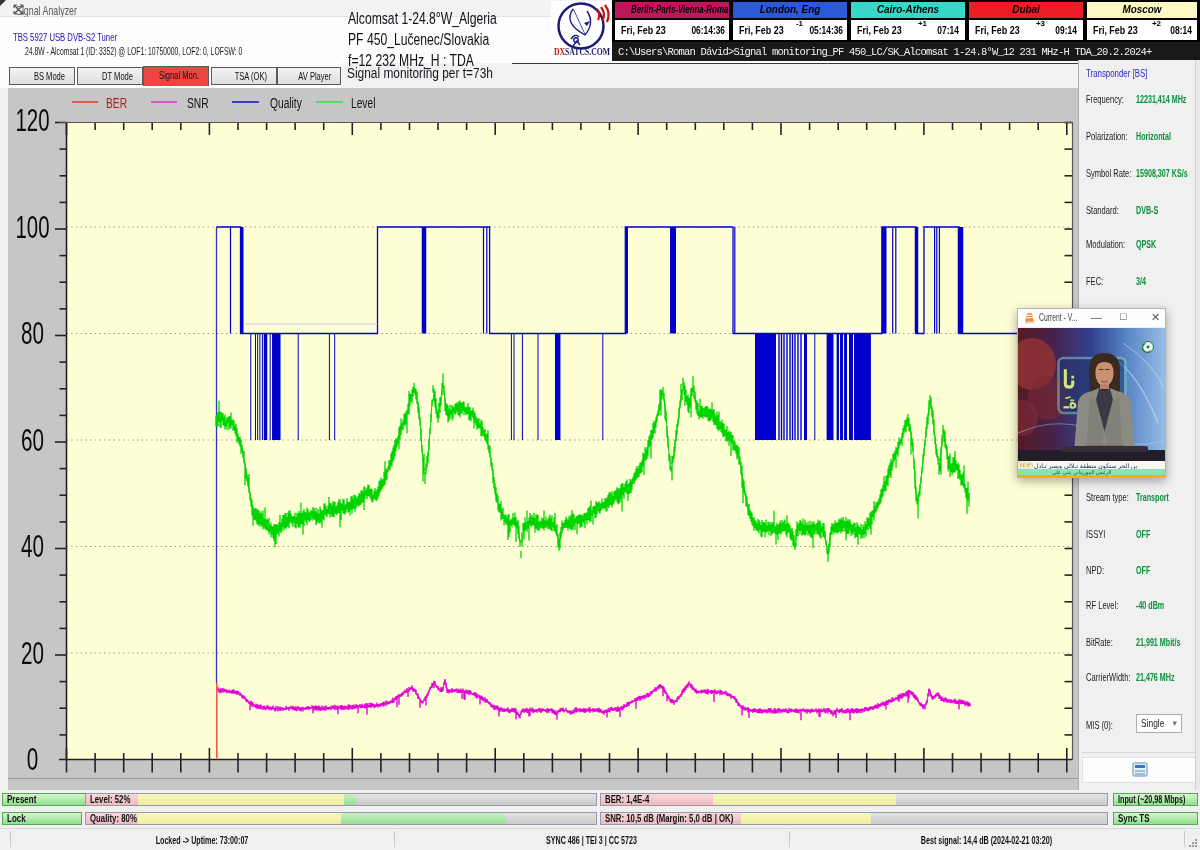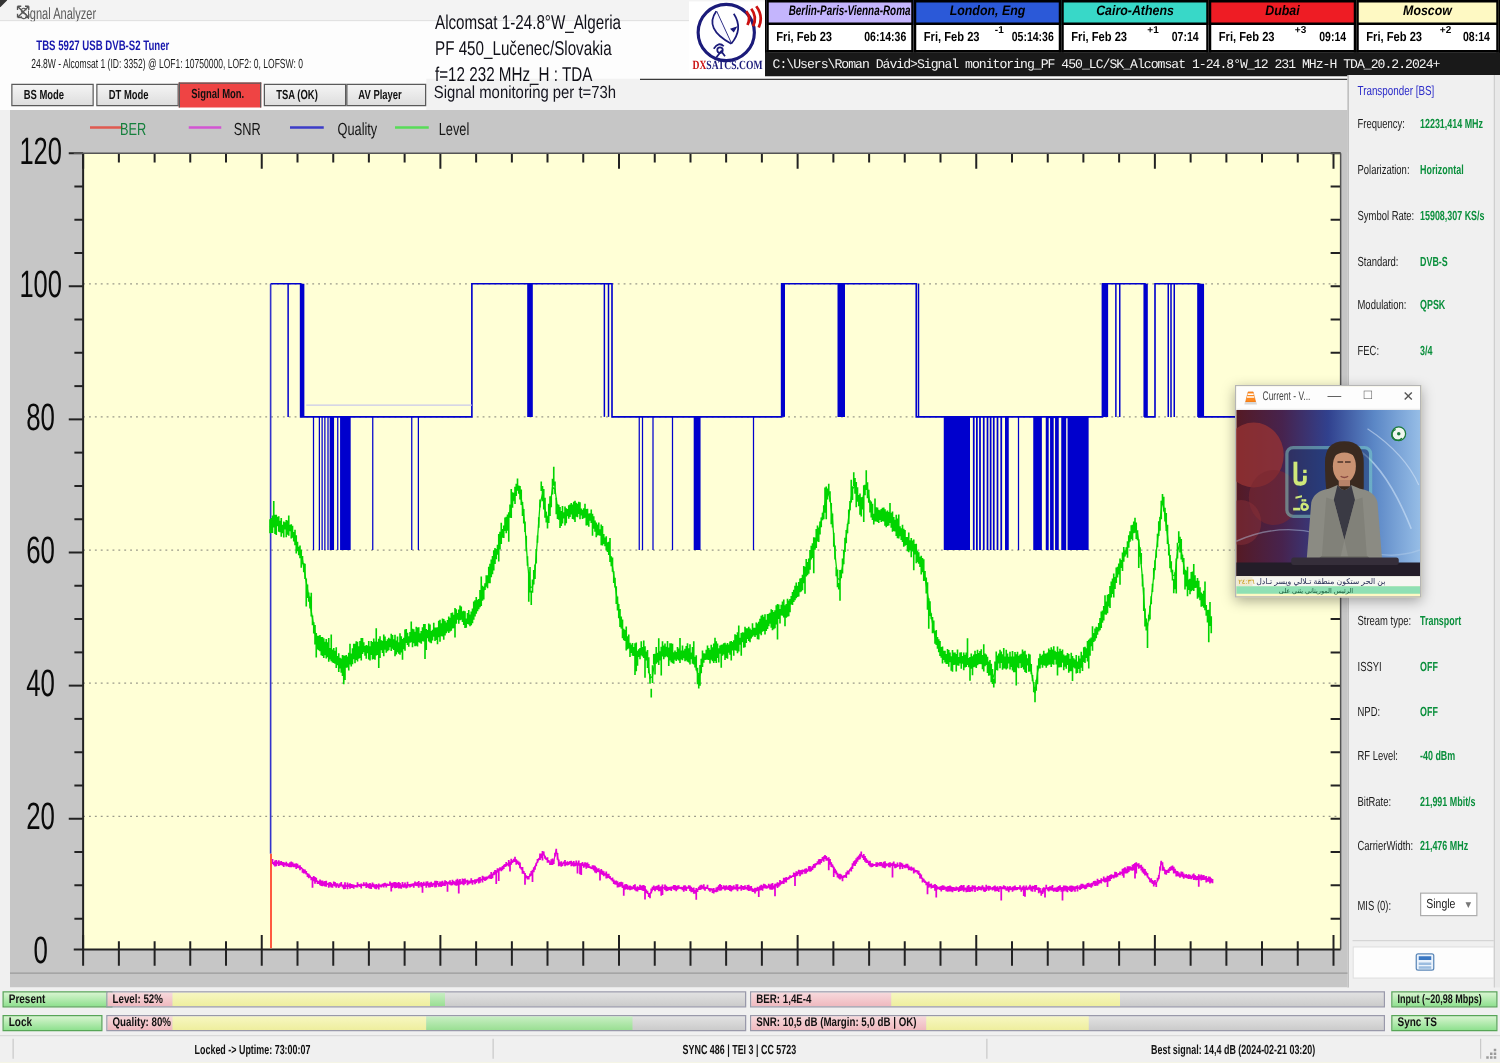--- a/index.html
+++ b/index.html
@@ -7,35 +7,35 @@
 .abs{position:absolute}
 .b{font-weight:bold}
 .cx{display:inline-block;transform-origin:0 50%;white-space:nowrap}
 .cc{display:block;transform-origin:50% 50%;white-space:nowrap}
 .gbox{position:absolute;height:13px;border:1px solid #57a557;background:linear-gradient(#d8f5d0,#8fe08f);font-size:10px;font-weight:bold;color:#111;line-height:11px;padding-left:4px}
 .bar{position:absolute;height:13px;border:1px solid #99a;background:linear-gradient(#e2e2e2,#cbcbcb);overflow:hidden}
 .seg{position:absolute;top:0;height:100%}
 .bartxt{position:absolute;left:4px;top:0;font-size:10px;font-weight:bold;color:#111;line-height:12px;white-space:nowrap;transform-origin:0 50%;transform:scaleX(.78)}
 .rlbl{position:absolute;left:1086px;font-size:10.5px;color:#1a1a1a;transform-origin:0 50%;transform:scaleX(.72);white-space:nowrap}
 .rval{position:absolute;left:1136px;font-size:10.5px;font-weight:bold;color:#0a8f3c;transform-origin:0 50%;transform:scaleX(.68);white-space:nowrap}
-.tab{position:absolute;top:67px;height:18px;border:1px solid #5a5a5a;background:linear-gradient(#f4f4f4,#dedede);font-size:10.5px;font-weight:bold;text-align:left;line-height:16px;color:#111}
+.tab{position:absolute;top:67px;height:18px;border:1px solid #5a5a5a;background:linear-gradient(#f4f4f4,#dedede);font-size:10.5px;font-weight:normal;text-align:right;line-height:16px;color:#111}
 .clkh{position:absolute;top:0;height:20px;border:2px solid #000;font-size:11px;font-weight:bold;font-style:italic;text-align:center;line-height:15px;color:#000}
 .clkr{position:absolute;top:20px;height:22px;background:#fff;border:2px solid #000;border-top:none;font-size:10.5px;font-weight:bold;color:#000}
 </style></head>
 <body>
 
 <div class="abs" style="left:0;top:0;width:1200px;height:17px;background:#f3f3f3;border-bottom:1px solid #e2e2e2"></div>
 <div class="abs" style="left:0;top:0;width:6px;height:6px;background:#333;clip-path:polygon(0 0,100% 0,0 100%)"></div>
 <svg class="abs" style="left:13px;top:4px" width="12" height="11" viewBox="0 0 12 11">
     <path d="M1 1 L10 10 M1 10 L10 1 M1 1 L1 4 M1 1 L4 1 M10 10 L7 10 M10 10 L10 7 M1 10 L1 7 M1 10 L4 10 M10 1 L7 1 M10 1 L10 4" stroke="#555" stroke-width="1.1" fill="none"></path>
   </svg>
 <div class="abs" style="left:16px;top:3px;font-size:13px;color:#5a5a5a"><span class="cx" style="transform:scaleX(.68)">Signal Analyzer</span></div>
 
 <div class="abs" style="left:0;top:17px;width:1080px;height:71px;background:#fdfdfd"></div>
-<div class="abs" style="left:29px;top:31px;font-size:11px;font-weight:bold;color:#1717ae"><span class="cx" style="transform:scaleX(.70)">TBS 5927 USB DVB-S2 Tuner</span></div>
+<div class="abs" style="left:13px;top:31px;font-size:11px;font-weight:normal;color:#1717ae"><span class="cx" style="transform:scaleX(.70)">TBS 5927 USB DVB-S2 Tuner</span></div>
 <div class="abs" style="left:25px;top:45px;font-size:10.5px;color:#1a1a1a"><span class="cx" style="transform:scaleX(.65)">24.8W - Alcomsat 1 (ID: 3352) @ LOF1: 10750000, LOF2: 0, LOFSW: 0</span></div>
 
 <div class="abs" style="left:341px;top:63px;width:737px;height:25px;background:#f2f2f2"></div>
 <div class="abs" style="left:512px;top:63px;width:566px;height:1px;background:#3a3a3a"></div>
 <div class="abs" style="left:347px;top:65px;font-size:14px;color:#14141e"><span class="cx" style="transform:scaleX(.85)">Signal monitoring per t=73h</span></div>
 
 <div class="abs" style="left:348px;top:10px;font-size:16px;color:#101018"><span class="cx" style="transform:scaleX(.76)">Alcomsat 1-24.8°W_Algeria</span></div>
 <div class="abs" style="left:348px;top:31px;font-size:16px;color:#101018"><span class="cx" style="transform:scaleX(.76)">PF 450_Lučenec/Slovakia</span></div>
 <div class="abs" style="left:348px;top:52px;font-size:16px;color:#101018"><span class="cx" style="transform:scaleX(.76)">f=12 232 MHz_H : TDA</span></div>
 
@@ -53,21 +53,21 @@
 <path d="M33 22 l6 -2 l-3 5 z" fill="#1b1b7a"></path>
 <g stroke="#cc1111" fill="none" stroke-width="2.2">
       <path d="M46 8 q4 5 1 11"></path>
       <path d="M50 6 q5 6.5 1.5 14"></path>
       <path d="M54 4 q6 8 2 17"></path>
     </g>
 <text x="31" y="54" font-size="10" font-weight="bold" fill="#cc1111" font-family="'Liberation Serif',serif" text-anchor="middle" textLength="56" lengthAdjust="spacingAndGlyphs">DX<tspan fill="#1b1b7a">SATCS.COM</tspan></text>
 </svg>
 
 <div class="abs" style="left:612px;top:0;width:588px;height:44px;background:#000"></div>
-<div class="clkh" style="left:613px;width:118px;background:#c4b5fd">
+<div class="clkh" style="left:613px;width:118px;background:#be185d">
     <span class="cc" style="transform:scaleX(.72)">Berlin-Paris-Vienna-Roma</span>
   </div>
 <div class="clkh" style="left:731px;width:118px;background:#2b59d8">
     <span class="cc" style="transform:scaleX(.9)">London, Eng</span>
   </div>
 <div class="clkh" style="left:849px;width:118px;background:#38d8c8">
     <span class="cc" style="transform:scaleX(.9)">Cairo-Athens</span>
   </div>
 <div class="clkh" style="left:967px;width:118px;background:#ee1c24">
     <span class="cc" style="transform:scaleX(.9)">Dubai</span>
@@ -321,21 +321,21 @@
 <path d="M208 327.4V338.6M209 326.4V338.3M210 324.3V338.4M211 312.8V333.9M212 323.7V339.2M213 323.8V339.9M214 325.3V332.9M215 325.0V337.3M216 328.5V337.8M217 326.4V341.4M218 331.8V338.6M219 329.1V341.9M220 329.8V335.5M221 327.9V341.7M222 328.3V339.8M223 324.4V340.6M224 331.7V337.0M225 331.4V342.7M226 332.5V342.2M227 337.6V345.2M228 335.8V348.2M229 340.1V354.7M230 345.4V352.9M231 349.4V356.2M232 348.4V358.5M233 351.8V366.1M234 356.8V363.4M235 362.4V369.7M236 363.0V375.2M237 374.7V397.2M238 379.5V390.4M239 385.9V393.4M240 389.1V398.8M241 386.1V405.1M242 404.3V412.1M243 409.7V418.8M244 411.9V427.5M245 418.3V437.9M246 420.5V431.6M247 420.6V432.1M248 419.9V433.0M249 421.6V436.2M250 421.6V436.8M251 422.6V438.3M252 425.3V436.2M253 423.2V438.8M254 425.7V437.8M255 422.4V441.4M256 430.3V439.5M257 419.5V440.9M258 431.5V441.9M259 430.4V442.3M260 432.6V442.9M261 429.7V446.4M262 436.7V444.1M263 434.5V449.6M264 438.1V446.7M265 438.7V450.2M266 435.9V452.8M267 436.4V459.3M268 436.6V456.0M269 436.0V446.2M270 437.1V446.0M271 434.1V448.4M272 427.0V443.5M273 434.8V445.2M274 430.6V443.3M275 426.9V439.4M276 426.9V442.6M277 425.0V439.9M278 425.3V441.2M279 428.9V439.0M280 424.8V438.4M281 422.4V440.3M282 422.4V435.2M283 425.8V433.7M284 428.8V436.6M285 427.9V438.9M286 428.3V434.5M287 424.7V439.5M288 429.0V440.4M289 424.7V436.0M290 425.5V439.5M291 422.8V439.2M292 425.1V439.7M293 414.5V436.4M294 425.3V435.9M295 423.0V446.4M296 421.0V438.3M297 424.1V432.2M298 424.5V434.3M299 419.5V437.0M300 421.2V431.8M301 424.8V434.1M302 423.4V433.0M303 422.2V432.1M304 423.0V429.8M305 418.9V432.7M306 420.0V431.0M307 423.3V431.9M308 419.7V437.0M309 424.4V435.5M310 421.1V433.7M311 425.7V434.9M312 418.5V435.7M313 421.0V434.0M314 423.1V439.7M315 422.1V431.3M316 415.6V432.5M317 415.2V426.4M318 418.1V427.9M319 420.9V429.4M320 417.5V426.1M321 409.1V425.8M322 415.0V429.7M323 415.3V426.5M324 417.3V428.9M325 413.3V428.6M326 414.0V429.2M327 413.7V425.8M328 418.5V426.1M329 416.8V427.0M330 413.7V424.9M331 411.2V425.1M332 411.2V439.2M333 415.1V431.9M334 415.9V422.6M335 410.7V425.2M336 411.6V425.9M337 416.7V426.5M338 415.7V424.4M339 410.1V421.3M340 413.9V424.8M341 413.9V424.0M342 413.7V427.4M343 408.6V421.8M344 407.8V425.4M345 410.5V421.0M346 406.7V421.1M347 407.1V423.7M348 408.6V420.3M349 409.9V418.6M350 407.9V417.2M351 405.1V418.4M352 406.1V417.1M353 402.4V416.5M354 401.9V414.8M355 403.8V414.5M356 398.3V421.9M357 399.3V410.9M358 402.3V407.7M359 399.6V410.9M360 396.4V408.2M361 397.1V407.8M362 400.9V409.6M363 400.5V411.9M364 401.0V414.3M365 406.7V414.2M366 402.4V411.1M367 399.9V411.6M368 403.6V413.0M369 401.2V412.2M370 398.8V410.6M371 393.2V407.8M372 392.2V405.1M373 389.5V403.0M374 391.7V401.0M375 391.1V399.4M376 384.0V397.8M377 373.2V396.7M378 380.6V392.5M379 381.4V391.6M380 378.6V384.0M381 372.1V381.3M382 372.1V382.6M383 365.4V378.6M384 363.0V378.6M385 359.6V373.8M386 356.8V371.4M387 352.1V368.3M388 350.3V363.1M389 351.1V359.3M390 347.8V355.8M391 339.2V361.2M392 337.4V351.5M393 330.2V347.1M394 335.1V342.1M395 332.3V342.3M396 326.0V336.7M397 325.3V338.5M398 323.5V336.5M399 321.7V345.3M400 315.6V326.2M401 303.1V326.4M402 305.7V318.1M403 306.2V312.6M404 301.4V315.2M405 299.0V308.8M406 294.7V304.6M407 300.3V307.0M408 300.7V311.5M409 303.6V315.9M410 313.6V324.8M411 319.1V330.7M412 329.1V337.6M413 340.5V352.9M414 356.9V364.6M415 369.3V393.4M416 365.5V385.9M417 384.6V395.9M418 375.6V386.2M419 368.0V379.6M420 363.6V375.2M421 351.1V362.7M422 340.3V346.2M423 325.8V334.1M424 311.6V318.0M425 297.2V304.8M426 300.7V312.9M427 303.2V319.5M428 310.2V326.1M429 321.3V329.9M430 325.2V334.7M431 314.9V330.3M432 309.0V324.8M433 309.0V317.7M434 294.9V307.6M435 285.4V300.5M436 297.2V307.1M437 310.1V323.3M438 315.2V327.1M439 315.8V327.8M440 317.6V334.4M441 320.8V332.8M442 316.7V330.7M443 321.8V326.8M444 317.1V332.4M445 318.5V330.5M446 319.2V325.0M447 316.1V327.0M448 315.6V325.6M449 314.3V323.5M450 315.5V327.2M451 313.3V327.6M452 312.5V329.5M453 314.2V325.4M454 314.9V325.8M455 313.4V323.1M456 313.8V327.4M457 318.7V324.3M458 319.7V327.1M459 318.5V326.5M460 315.0V326.1M461 319.2V332.3M462 318.9V332.2M463 322.7V333.3M464 322.6V328.6M465 319.5V330.4M466 323.0V340.5M467 325.0V334.9M468 328.4V337.4M469 329.9V341.7M470 331.6V340.4M471 330.0V340.1M472 335.3V340.6M473 331.6V348.1M474 332.7V348.3M475 339.2V347.2M476 341.9V349.0M477 341.0V352.4M478 345.7V353.6M479 345.4V356.0M480 342.3V361.6M481 357.0V365.0M482 358.0V369.4M483 369.0V378.3M484 374.2V381.9M485 381.0V395.2M486 389.1V400.3M487 395.2V406.5M488 399.2V413.6M489 405.2V414.8M490 407.5V422.6M491 415.0V424.2M492 416.0V424.7M493 413.1V432.4M494 420.9V431.3M495 419.6V430.7M496 426.2V437.6M497 427.6V434.3M498 426.4V436.6M499 429.5V436.7M500 426.5V451.9M501 426.0V449.0M502 432.5V444.6M503 431.3V437.5M504 430.3V439.4M505 425.0V436.4M506 429.6V437.2M507 424.4V438.3M508 429.0V454.1M509 433.2V440.3M510 431.9V446.3M511 437.8V450.5M512 451.1V459.0M513 462.9V470.0M514 444.2V458.4M515 435.1V443.4M516 435.0V451.6M517 429.6V443.0M518 434.1V441.9M519 422.6V443.9M520 432.9V440.4M521 429.4V452.4M522 424.9V437.1M523 428.4V439.3M524 426.7V437.8M525 429.3V436.9M526 424.8V437.7M527 430.0V444.8M528 426.6V440.4M529 426.6V441.8M530 427.0V442.5M531 433.7V443.0M532 432.4V439.7M533 433.5V440.8M534 429.6V439.6M535 430.8V440.4M536 422.4V442.4M537 432.4V439.6M538 428.4V440.1M539 432.4V438.6M540 430.9V440.9M541 428.7V440.4M542 426.6V441.4M543 430.5V441.9M544 427.4V443.5M545 433.9V439.4M546 429.5V443.0M547 424.9V443.5M548 437.4V446.0M549 436.1V448.4M550 446.1V459.3M551 451.4V462.8M552 443.9V460.6M553 439.0V450.5M554 432.4V445.6M555 434.5V442.2M556 434.8V439.9M557 431.7V439.8M558 428.4V439.7M559 430.4V439.9M560 431.7V442.7M561 427.8V439.7M562 429.8V440.9M563 426.8V442.3M564 422.1V440.8M565 424.9V442.3M566 426.8V438.4M567 430.5V441.9M568 428.4V435.0M569 427.8V446.2M570 427.5V436.5M571 426.6V435.5M572 426.2V440.0M573 427.5V438.3M574 426.4V438.9M575 427.5V434.1M576 425.2V435.7M577 424.8V440.3M578 425.5V432.4M579 424.1V436.6M580 419.4V432.1M581 419.9V432.5M582 417.8V434.6M583 412.4V433.2M584 422.1V427.7M585 418.4V436.6M586 417.7V425.7M587 418.0V430.1M588 413.3V429.7M589 414.5V426.4M590 414.6V423.1M591 413.3V424.7M592 414.7V425.8M593 415.7V422.8M594 410.5V421.3M595 414.1V420.3M596 414.2V421.5M597 409.9V420.1M598 410.8V423.4M599 409.4V423.5M600 406.9V418.9M601 404.6V420.1M602 403.7V417.3M603 405.4V416.8M604 403.3V419.6M605 407.7V416.7M606 403.2V415.2M607 403.0V413.0M608 402.1V411.0M609 399.3V414.2M610 399.9V416.2M611 401.5V415.4M612 400.1V414.6M613 396.2V411.5M614 395.1V423.6M615 395.6V407.2M616 399.1V410.7M617 395.7V404.3M618 393.1V404.6M619 391.5V405.9M620 396.2V413.0M621 395.2V406.1M622 390.9V405.3M623 392.4V404.9M624 391.1V401.8M625 388.8V395.5M626 385.6V396.0M627 383.7V393.6M628 380.6V392.2M629 378.0V390.5M630 380.6V389.5M631 377.5V389.1M632 374.8V385.7M633 374.4V385.2M634 371.8V384.1M635 364.7V378.6M636 365.4V386.9M637 359.2V373.2M638 361.5V372.1M639 358.8V371.0M640 352.0V367.8M641 348.5V359.6M642 346.5V358.3M643 341.7V370.5M644 341.9V351.8M645 335.2V350.3M646 332.4V345.2M647 334.0V345.6M648 329.2V339.5M649 326.0V333.8M650 322.1V328.1M651 316.2V327.3M652 301.9V322.2M653 301.1V327.4M654 302.8V311.5M655 299.0V307.6M656 305.0V313.4M657 314.3V331.4M658 322.7V334.0M659 338.1V349.4M660 348.3V359.6M661 365.8V373.0M662 367.6V381.8M663 378.4V383.6M664 368.0V392.5M665 367.7V374.6M666 358.7V370.8M667 351.7V363.4M668 342.1V353.5M669 335.9V346.5M670 330.9V338.6M671 319.5V331.2M672 312.7V320.2M673 295.8V314.0M674 301.0V312.0M675 289.8V300.7M676 294.3V306.9M677 297.6V317.8M678 301.8V313.4M679 308.0V317.0M680 306.8V323.7M681 309.8V325.2M682 309.6V319.5M683 300.2V329.6M684 299.8V308.1M685 288.2V304.0M686 297.8V310.5M687 303.7V314.1M688 312.1V321.9M689 313.2V325.9M690 314.9V327.9M691 323.0V331.6M692 310.8V329.2M693 317.7V329.2M694 317.9V329.6M695 319.8V330.4M696 320.2V328.0M697 319.1V329.6M698 318.1V328.9M699 317.9V329.2M700 319.3V332.6M701 321.2V333.7M702 320.4V332.8M703 321.5V332.3M704 314.4V330.3M705 322.1V334.1M706 321.1V337.3M707 325.5V336.7M708 327.7V337.1M709 323.8V340.7M710 326.8V342.6M711 323.6V342.7M712 332.9V341.0M713 334.5V344.0M714 331.7V345.5M715 334.9V349.3M716 335.9V348.5M717 341.5V347.9M718 341.5V352.9M719 337.9V353.7M720 344.1V352.4M721 342.4V357.8M722 344.4V353.2M723 343.6V368.1M724 347.1V355.5M725 347.0V362.6M726 352.5V361.7M727 353.8V362.9M728 357.3V365.5M729 356.6V371.5M730 358.3V369.8M731 359.4V376.7M732 368.7V376.5M733 374.0V386.8M734 377.8V399.7M735 390.5V415.0M736 392.9V404.8M737 402.6V407.4M738 405.6V418.5M739 408.4V418.1M740 416.8V427.0M741 415.9V427.9M742 421.6V431.0M743 423.4V433.8M744 424.7V436.8M745 429.6V438.2M746 429.2V442.7M747 432.5V440.0M748 432.6V441.9M749 435.2V443.1M750 431.1V443.2M751 431.9V445.4M752 434.0V441.8M753 436.9V448.5M754 431.9V449.3M755 433.9V444.0M756 433.9V443.8M757 435.2V449.2M758 431.6V444.3M759 437.5V444.6M760 434.0V442.8M761 433.8V447.0M762 436.7V443.0M763 434.0V448.2M764 435.8V446.0M765 433.9V445.6M766 422.6V444.0M767 438.4V445.8M768 437.6V456.6M769 434.8V447.0M770 437.0V452.1M771 435.6V445.7M772 432.5V445.4M773 435.2V446.4M774 431.7V444.1M775 434.4V443.3M776 432.7V443.2M777 431.4V443.3M778 435.9V447.3M779 427.3V449.2M780 434.8V444.9M781 435.6V443.9M782 437.4V450.3M783 441.1V452.5M784 439.9V452.2M785 443.0V457.7M786 447.1V459.2M787 454.9V462.0M788 441.2V458.6M789 433.2V448.0M790 436.4V448.4M791 434.7V442.7M792 431.7V446.5M793 433.1V442.4M794 435.3V447.8M795 430.4V446.7M796 437.1V446.8M797 431.8V447.5M798 434.7V446.8M799 437.3V442.8M800 433.4V447.5M801 437.1V445.5M802 432.8V448.3M803 437.1V449.7M804 433.5V449.8M805 435.3V460.3M806 433.3V446.0M807 436.5V446.5M808 435.5V442.6M809 434.9V446.4M810 431.5V445.7M811 433.2V447.5M812 432.6V449.6M813 435.6V450.4M814 438.6V444.3M815 435.0V449.3M816 435.5V449.1M817 443.1V451.4M818 451.9V457.0M819 457.5V465.7M820 461.6V473.8M821 455.7V464.5M822 444.4V459.3M823 438.6V446.8M824 435.0V446.7M825 436.6V443.8M826 435.6V446.2M827 432.6V444.2M828 434.8V444.6M829 434.7V446.1M830 433.9V444.6M831 430.7V443.8M832 431.9V443.6M833 429.7V445.6M834 431.5V443.3M835 428.9V443.7M836 432.5V439.8M837 433.5V443.6M838 429.1V452.4M839 433.1V445.9M840 431.0V445.7M841 432.7V445.7M842 431.6V442.2M843 435.5V448.2M844 436.6V445.4M845 436.2V447.0M846 434.4V443.9M847 435.1V450.2M848 439.0V449.0M849 434.2V449.0M850 436.7V456.7M851 438.5V445.9M852 439.6V446.8M853 435.9V450.8M854 441.1V450.3M855 436.6V447.2M856 438.7V450.5M857 433.3V446.2M858 436.1V448.7M859 429.7V441.6M860 429.3V442.3M861 430.5V438.4M862 424.8V441.2M863 423.7V446.8M864 422.8V436.6M865 422.0V429.0M866 413.0V432.5M867 418.3V425.6M868 414.8V424.5M869 413.4V422.6M870 413.7V419.8M871 410.3V417.2M872 406.3V416.2M873 401.2V414.4M874 400.4V410.2M875 396.8V408.4M876 388.2V403.6M877 393.2V403.7M878 387.7V402.5M879 387.1V397.2M880 380.8V398.3M881 377.2V389.9M882 374.8V387.2M883 370.7V390.0M884 373.6V383.1M885 365.9V378.4M886 365.3V374.0M887 362.8V371.6M888 358.8V379.7M889 360.0V366.3M890 354.0V368.7M891 349.6V361.3M892 352.3V357.2M893 349.7V355.5M894 345.0V358.1M895 340.1V350.1M896 336.9V345.4M897 332.1V343.1M898 331.7V344.3M899 329.2V338.6M900 326.1V338.2M901 329.9V343.1M902 336.1V344.2M903 343.3V366.4M904 349.7V357.3M905 354.4V363.4M906 371.3V381.1M907 382.0V400.8M908 398.8V413.2M909 406.8V416.4M910 410.8V430.4M911 403.7V408.9M912 396.6V407.5M913 389.0V395.4M914 378.9V385.5M915 366.3V375.6M916 360.2V368.1M917 351.6V358.2M918 339.0V349.7M919 329.0V340.8M920 325.6V336.5M921 312.5V327.4M922 307.2V315.5M923 309.4V321.2M924 318.2V329.1M925 322.4V336.8M926 331.7V347.1M927 347.2V356.3M928 355.9V366.5M929 361.0V369.7M930 367.8V376.4M931 375.1V386.6M932 369.8V383.3M933 358.8V386.8M934 346.2V358.8M935 337.0V346.4M936 341.3V353.9M937 343.2V359.5M938 355.8V361.5M939 358.3V371.6M940 367.8V383.5M941 368.3V381.1M942 365.4V389.0M943 375.5V383.9M944 375.0V387.3M945 369.5V384.9M946 369.1V384.1M947 363.1V384.7M948 372.2V382.4M949 376.6V382.2M950 374.4V391.0M951 376.6V389.9M952 381.7V392.1M953 385.9V397.4M954 387.0V397.0M955 384.5V398.2M956 377.2V400.2M957 396.0V404.5M958 400.0V409.9M959 399.8V425.7M960 393.5V412.8M961 404.9V418.6" fill="none" stroke="#00d400" stroke-width="1.3"></path>
 <path d="M209 601.7L211 602.2L213 602.6L215 602.9L217 603.1L219 603.3L221 603.4L223 603.6L225 603.8L227 604.1L229 604.7L231 605.2L233 606.4L235 608.3L237 610.3L239 612.2L241 614.1L243 615.6L245 616.7L247 617.7L249 618.4L251 618.7L253 619.0L255 619.3L257 619.6L259 619.8L261 620.0L263 620.3L265 620.4L267 620.5L269 620.6L271 620.8L273 620.9L275 620.8L277 620.6L279 620.4L281 620.2L283 620.0L285 620.0L287 620.2L289 620.4L291 620.6L293 620.8L295 620.8L297 620.6L299 620.4L301 620.2L303 620.0L305 619.9L307 620.0L309 620.1L311 620.2L313 620.3L315 620.3L317 620.1L319 619.8L321 619.6L323 619.4L325 619.4L327 619.5L329 619.6L331 619.7L333 619.8L335 619.7L337 619.5L339 619.3L341 619.1L343 618.9L345 618.7L347 618.6L349 618.4L351 618.3L353 618.2L355 618.1L357 617.9L359 617.8L361 617.7L363 617.5L365 617.4L367 617.3L369 617.1L371 616.8L373 616.5L375 616.3L377 615.8L379 615.1L381 614.3L383 613.5L385 612.4L387 611.3L389 610.0L391 608.4L393 606.8L395 605.2L397 603.9L399 602.8L401 601.7L403 600.7L405 601.2L407 603.3L409 606.4L411 610.3L413 613.1L415 613.5L417 611.3L419 608.0L421 603.3L423 599.4L425 595.6L427 595.5L429 599.1L431 601.2L433 601.7L435 600.7L437 592.2L439 602.3L441 602.6L443 602.7L445 602.5L447 602.3L449 602.5L451 602.7L453 602.9L455 603.1L457 603.3L459 603.9L461 604.4L463 605.3L465 606.1L467 607.0L469 607.8L471 608.7L473 609.7L475 610.8L477 612.0L479 613.3L481 615.1L483 617.2L485 618.6L487 619.4L489 620.2L491 621.0L493 621.6L495 621.8L497 622.0L499 622.2L501 622.4L503 622.4L505 622.2L507 622.0L509 624.7L511 627.5L513 625.7L515 622.4L517 622.2L519 622.1L521 622.1L523 622.2L525 622.4L527 622.4L529 622.2L531 622.1L533 622.1L535 622.2L537 622.4L539 622.4L541 622.2L543 622.1L545 622.9L547 624.8L549 624.8L551 622.9L553 622.1L555 622.2L557 622.4L559 622.9L561 623.6L563 624.3L565 624.0L567 622.6L569 622.1L571 622.2L573 622.4L575 622.4L577 622.2L579 622.1L581 622.1L583 622.2L585 622.4L587 622.4L589 622.2L591 622.1L593 622.6L595 624.0L597 624.0L599 622.6L601 621.9L603 621.7L605 621.5L607 621.4L609 621.2L611 621.0L613 620.4L615 619.3L617 618.2L619 617.0L621 615.7L623 614.5L625 613.5L627 612.4L629 611.4L631 610.5L633 609.6L635 608.9L637 608.4L639 607.9L641 606.8L643 605.2L645 603.5L647 601.6L649 600.0L651 598.7L653 598.5L655 599.6L657 602.8L659 606.3L661 610.0L663 612.5L665 613.9L667 613.6L669 611.7L671 609.3L673 606.4L675 603.5L677 600.5L679 598.0L681 595.9L683 598.0L685 600.1L687 602.3L689 603.3L691 603.8L693 603.6L695 603.3L697 603.6L699 603.8L701 603.8L703 603.6L705 603.4L707 603.6L709 604.0L711 604.4L713 604.6L715 604.8L717 605.4L719 606.2L721 607.1L723 607.9L725 608.8L727 610.7L729 613.7L731 616.7L733 618.1L735 619.6L737 620.8L739 621.6L741 622.1L743 622.2L745 622.4L747 622.6L749 622.8L751 623.0L753 623.0L755 622.8L757 622.6L759 622.6L761 622.8L763 623.0L765 623.0L767 622.8L769 622.6L771 622.6L773 622.8L775 623.0L777 623.0L779 622.8L781 622.6L783 622.6L785 622.8L787 623.0L789 623.0L791 622.8L793 622.6L795 622.6L797 622.8L799 623.0L801 623.0L803 622.8L805 622.6L807 622.6L809 622.8L811 623.0L813 623.0L815 622.8L817 622.6L819 622.6L821 622.9L823 624.1L825 626.2L827 624.4L829 622.5L831 622.7L833 622.9L835 623.0L837 622.9L839 622.7L841 622.5L843 622.7L845 622.9L847 623.0L849 622.9L851 622.7L853 622.5L855 622.1L857 621.7L859 621.2L861 620.6L863 620.1L865 619.5L867 618.8L869 618.1L871 617.4L873 616.7L875 615.9L877 615.1L879 614.3L881 613.4L883 612.6L885 611.9L887 611.1L889 610.3L891 609.2L893 608.1L895 607.3L897 606.4L899 605.5L901 604.4L903 604.6L905 606.0L907 608.5L909 611.3L911 614.5L913 617.0L915 618.4L917 618.8L919 614.0L921 601.2L923 607.1L925 610.3L927 608.7L929 606.0L931 608.1L933 610.3L935 611.3L937 612.0L939 612.4L941 612.7L943 613.1L945 613.3L947 613.6L949 613.9L951 614.1L953 614.4L955 614.8L957 615.3L959 615.7L961 616.0" fill="none" stroke="#e400d8" stroke-width="1"></path>
 <path d="M209 599.8V602.4M210 599.2V603.2M211 601.5V604.2M212 600.4V605.2M213 599.9V604.9M214 601.1V603.4M215 600.1V604.7M216 601.1V604.1M217 600.8V604.0M218 601.6V604.5M219 601.6V605.5M220 602.4V604.1M221 601.4V605.2M222 602.6V604.9M223 602.8V605.6M224 601.7V605.7M225 601.2V605.8M226 601.8V605.4M227 602.7V605.7M228 603.0V605.8M229 602.5V607.1M230 602.9V606.4M231 604.4V606.5M232 604.2V608.2M233 605.6V607.2M234 606.7V610.1M235 607.3V610.7M236 607.6V610.7M237 608.7V611.5M238 610.6V613.5M239 610.9V614.6M240 612.4V614.0M241 613.5V616.1M242 613.8V622.2M243 612.7V617.0M244 613.5V618.9M245 614.2V617.5M246 616.4V619.1M247 616.8V619.2M248 615.6V620.2M249 616.3V620.8M250 616.4V621.0M251 617.2V620.5M252 616.7V621.1M253 616.5V621.4M254 618.5V620.0M255 618.0V622.1M256 617.5V621.1M257 618.2V622.0M258 619.1V622.1M259 617.1V620.5M260 617.5V621.1M261 618.5V622.2M262 618.5V621.2M263 619.5V622.4M264 618.6V621.4M265 617.5V621.0M266 619.6V621.9M267 619.6V623.4M268 617.8V623.1M269 619.7V621.5M270 618.0V623.4M271 619.4V621.6M272 618.5V622.9M273 619.2V622.4M274 619.3V622.3M275 619.5V623.0M276 620.1V621.6M277 620.0V622.0M278 617.7V622.0M279 619.1V621.0M280 619.4V621.6M281 618.7V622.7M282 619.5V620.8M283 617.7V621.0M284 618.9V620.6M285 617.7V622.3M286 618.7V621.7M287 619.0V622.6M288 618.3V623.0M289 619.4V623.2M290 618.0V621.5M291 619.0V621.9M292 619.7V622.9M293 619.1V623.4M294 619.7V622.1M295 618.8V623.6M296 619.6V621.4M297 619.5V621.9M298 619.0V621.1M299 618.5V621.9M300 618.1V620.8M301 618.7V621.9M302 618.8V620.7M303 619.4V620.8M304 617.2V620.4M305 618.1V625.2M306 618.1V622.4M307 617.7V621.4M308 617.5V622.5M309 618.0V622.4M310 618.2V622.0M311 617.6V622.7M312 618.3V622.6M313 619.7V623.0M314 617.6V621.8M315 619.4V622.2M316 617.9V621.9M317 619.5V622.7M318 617.3V622.2M319 619.1V621.0M320 619.1V622.0M321 619.0V621.4M322 618.7V620.9M323 618.6V622.2M324 617.2V620.5M325 617.9V620.7M326 617.5V621.0M327 616.8V622.2M328 618.4V620.6M329 617.6V621.7M330 618.4V626.2M331 617.4V620.7M332 618.6V620.4M333 617.1V622.2M334 617.0V620.6M335 618.1V622.0M336 617.9V622.0M337 617.4V621.3M338 618.5V621.5M339 618.2V620.4M340 616.5V622.0M341 616.6V621.7M342 616.7V619.7M343 618.3V621.4M344 617.1V621.1M345 617.1V621.6M346 616.5V620.8M347 617.9V620.6M348 616.1V620.8M349 616.8V619.5M350 617.6V625.3M351 617.2V619.4M352 616.1V619.8M353 617.6V620.3M354 615.8V620.1M355 616.7V619.4M356 617.3V620.1M357 615.8V620.6M358 615.0V620.3M359 616.2V626.8M360 615.1V619.8M361 617.1V619.1M362 614.7V619.6M363 615.1V620.1M364 614.8V619.1M365 616.1V617.9M366 615.8V620.2M367 616.5V619.4M368 616.4V618.7M369 614.6V618.6M370 615.9V619.8M371 616.2V617.9M372 615.4V619.3M373 615.3V618.3M374 615.0V617.1M375 613.9V618.7M376 613.5V618.1M377 614.9V616.4M378 612.5V618.0M379 613.2V616.0M380 613.8V616.7M381 613.2V616.1M382 613.3V615.4M383 612.4V614.6M384 611.6V614.9M385 609.5V615.1M386 610.7V614.6M387 609.4V612.1M388 608.0V611.6M389 608.2V619.2M390 606.5V609.9M391 606.8V616.7M392 605.8V608.2M393 606.0V609.0M394 604.7V608.2M395 603.7V607.1M396 603.2V605.6M397 601.5V605.2M398 602.8V604.3M399 599.9V605.1M400 601.4V609.1M401 598.9V603.8M402 600.1V602.3M403 599.0V601.3M404 597.3V601.6M405 599.4V603.7M406 600.3V602.9M407 601.1V604.0M408 601.9V606.6M409 605.5V607.5M410 605.6V611.0M411 608.8V610.9M412 610.4V619.8M413 612.4V614.5M414 613.0V615.5M415 612.7V615.6M416 610.8V613.1M417 608.8V612.5M418 607.8V617.6M419 605.7V609.8M420 604.6V607.8M421 602.1V605.0M422 599.2V602.1M423 598.6V600.1M424 594.8V600.0M425 594.7V598.5M426 592.7V600.3M427 593.1V596.3M428 596.5V599.0M429 598.2V599.9M430 597.7V602.2M431 599.9V602.1M432 601.7V604.0M433 599.3V603.9M434 598.7V603.9M435 599.6V603.1M436 594.1V597.1M437 590.9V595.1M438 594.4V599.8M439 599.5V604.9M440 601.8V604.5M441 600.9V605.4M442 602.1V604.7M443 601.2V603.4M444 600.0V604.9M445 601.8V604.1M446 600.9V604.3M447 601.6V603.9M448 600.8V603.1M449 600.5V605.0M450 601.7V604.5M451 600.8V605.2M452 602.2V604.9M453 600.4V604.5M454 601.9V610.8M455 600.4V604.6M456 602.7V611.3M457 602.4V611.9M458 601.6V604.7M459 602.7V606.2M460 601.8V605.4M461 602.2V607.0M462 602.0V606.2M463 603.2V606.4M464 605.1V606.5M465 605.3V607.2M466 604.2V607.4M467 604.2V608.4M468 604.5V609.9M469 605.8V610.6M470 606.8V609.5M471 606.6V609.8M472 608.1V616.4M473 607.2V611.3M474 608.3V612.0M475 608.9V613.0M476 610.5V612.4M477 609.2V614.7M478 610.9V614.6M479 610.9V614.3M480 612.8V615.1M481 614.3V616.1M482 614.0V617.1M483 615.5V619.2M484 616.6V619.5M485 616.4V619.7M486 617.0V621.9M487 618.2V621.8M488 617.6V621.4M489 617.4V621.2M490 617.7V622.4M491 620.3V628.5M492 619.4V623.7M493 619.2V623.1M494 619.8V623.7M495 621.0V623.6M496 620.3V624.1M497 621.0V623.7M498 621.2V623.5M499 620.0V623.1M500 619.4V624.1M501 621.9V625.0M502 620.9V625.2M503 621.5V624.0M504 619.7V623.9M505 620.5V624.0M506 620.1V624.5M507 620.0V624.8M508 620.8V631.5M509 623.5V626.4M510 624.6V627.2M511 626.3V629.5M512 626.5V630.6M513 622.8V626.8M514 621.4V623.8M515 620.3V624.0M516 621.2V624.9M517 620.8V623.8M518 620.3V623.9M519 619.8V624.9M520 621.4V624.9M521 620.9V628.6M522 619.6V627.9M523 621.6V622.8M524 619.5V624.0M525 620.5V625.0M526 621.4V624.7M527 621.6V624.1M528 621.3V624.0M529 621.1V624.7M530 621.0V622.9M531 619.9V623.8M532 620.0V624.2M533 620.7V625.0M534 620.4V623.8M535 620.2V623.0M536 621.6V622.9M537 621.3V623.4M538 621.6V624.1M539 620.4V625.3M540 620.1V624.2M541 621.1V624.7M542 621.3V622.9M543 620.2V623.0M544 620.4V624.8M545 621.3V625.7M546 622.4V625.6M547 622.0V626.9M548 623.9V627.0M549 622.4V631.7M550 623.0V625.6M551 621.4V624.0M552 620.4V623.9M553 619.7V623.6M554 620.4V622.9M555 619.4V623.5M556 621.4V624.6M557 621.4V623.2M558 619.8V623.1M559 622.3V624.3M560 622.6V625.3M561 622.5V624.3M562 622.8V626.3M563 622.3V626.7M564 623.9V625.6M565 622.0V625.8M566 621.4V625.4M567 620.1V624.2M568 619.1V624.6M569 619.9V624.4M570 621.4V623.3M571 620.2V623.4M572 620.8V624.3M573 620.2V623.7M574 621.2V623.8M575 620.4V624.0M576 619.9V624.7M577 620.6V625.1M578 620.9V624.2M579 620.2V623.6M580 621.4V623.4M581 619.3V623.7M582 619.3V624.9M583 621.7V623.4M584 621.1V623.0M585 619.9V624.6M586 620.8V623.5M587 620.7V623.9M588 620.2V623.6M589 621.6V623.4M590 619.9V624.1M591 619.8V624.8M592 621.0V624.6M593 620.7V624.5M594 622.7V625.5M595 622.9V625.6M596 622.1V626.7M597 622.3V625.1M598 621.4V624.7M599 621.8V629.5M600 620.5V624.3M601 619.8V623.9M602 620.4V624.5M603 618.9V622.8M604 619.3V622.6M605 620.1V623.0M606 620.5V622.8M607 618.9V622.1M608 619.7V623.5M609 619.0V623.8M610 618.3V623.8M611 620.3V623.0M612 618.9V629.0M613 618.8V621.1M614 617.8V622.4M615 618.2V621.4M616 616.0V620.3M617 617.0V619.4M618 616.5V619.0M619 614.2V619.1M620 614.1V617.7M621 613.5V617.9M622 614.1V615.7M623 613.3V615.5M624 612.2V614.6M625 612.7V614.4M626 612.1V613.6M627 610.0V613.6M628 610.4V620.8M629 608.9V612.9M630 609.1V612.5M631 607.8V611.2M632 608.2V613.0M633 608.0V611.6M634 607.6V611.3M635 607.7V609.6M636 607.0V611.0M637 606.6V610.8M638 607.6V609.6M639 605.0V608.5M640 604.8V609.4M641 606.0V609.0M642 604.5V608.0M643 603.1V606.6M644 602.8V606.1M645 602.4V604.1M646 600.9V603.5M647 599.3V603.6M648 599.2V603.5M649 599.4V602.4M650 597.5V600.5M651 596.9V601.3M652 595.9V598.7M653 596.8V600.6M654 598.1V600.6M655 597.8V608.2M656 599.1V603.7M657 601.8V605.6M658 603.5V606.0M659 605.3V613.5M660 607.0V610.3M661 608.4V611.5M662 610.2V613.9M663 611.3V614.8M664 610.9V615.5M665 611.5V614.7M666 612.5V617.0M667 612.2V614.3M668 612.0V613.5M669 609.7V614.3M670 608.3V611.5M671 608.3V611.5M672 606.9V608.4M673 605.8V609.2M674 602.6V607.2M675 600.9V604.2M676 600.1V604.7M677 598.5V602.9M678 597.3V601.4M679 596.4V599.7M680 595.0V599.4M681 593.2V597.1M682 596.3V598.3M683 595.2V600.0M684 596.7V601.3M685 598.6V602.3M686 599.8V602.4M687 601.0V604.1M688 600.5V605.2M689 602.7V605.8M690 602.6V605.5M691 603.2V604.8M692 603.1V604.3M693 601.7V605.5M694 601.7V605.3M695 602.4V604.4M696 601.5V604.9M697 601.6V604.7M698 602.6V606.0M699 601.3V606.1M700 601.0V606.6M701 602.6V605.2M702 602.7V604.5M703 602.1V605.7M704 601.7V606.0M705 602.8V604.7M706 602.1V613.9M707 601.2V605.0M708 603.0V606.6M709 603.4V606.1M710 602.0V605.5M711 603.7V605.1M712 601.8V607.3M713 602.2V605.4M714 602.7V607.1M715 604.0V605.8M716 603.7V606.5M717 603.0V606.0M718 603.0V606.6M719 604.3V608.2M720 605.8V608.0M721 605.1V608.5M722 605.9V608.2M723 605.9V610.7M724 607.8V610.0M725 607.9V609.5M726 608.2V611.0M727 608.5V612.0M728 610.6V614.7M729 611.6V614.9M730 614.1V617.9M731 615.0V617.4M732 616.4V618.4M733 617.3V620.2M734 617.8V627.4M735 617.2V622.2M736 619.1V621.4M737 618.7V622.8M738 620.1V622.3M739 619.7V622.2M740 619.1V624.6M741 620.0V629.9M742 620.9V623.6M743 621.7V623.4M744 621.2V624.0M745 620.7V625.1M746 620.2V623.9M747 620.3V624.0M748 621.2V623.6M749 621.6V625.0M750 620.9V625.3M751 620.8V625.2M752 620.3V625.2M753 621.1V625.1M754 621.6V625.7M755 621.5V624.5M756 622.2V624.7M757 621.1V624.6M758 621.7V624.2M759 621.8V625.5M760 620.7V624.7M761 619.9V624.5M762 620.4V624.4M763 620.0V625.4M764 622.0V624.1M765 621.9V625.7M766 620.6V625.5M767 620.0V625.4M768 621.5V625.5M769 621.4V624.9M770 620.1V625.2M771 620.6V623.4M772 620.4V625.5M773 621.8V623.6M774 621.6V624.8M775 620.8V623.7M776 621.3V623.9M777 621.1V624.4M778 620.2V623.5M779 621.4V625.1M780 622.0V625.5M781 619.8V624.7M782 620.9V623.5M783 620.5V624.5M784 620.8V623.7M785 622.0V623.5M786 621.5V624.4M787 620.9V623.7M788 620.3V625.1M789 621.5V625.0M790 620.9V624.8M791 621.9V625.6M792 620.8V623.4M793 621.2V632.3M794 621.3V623.3M795 620.2V623.3M796 620.7V623.5M797 622.0V624.6M798 621.0V624.5M799 621.6V625.7M800 620.7V624.1M801 622.0V624.0M802 621.3V625.4M803 620.9V624.4M804 620.4V624.2M805 621.5V624.2M806 621.5V623.9M807 621.5V623.2M808 620.2V623.7M809 621.9V625.4M810 621.1V624.1M811 620.4V628.8M812 621.5V629.3M813 620.3V623.8M814 621.9V624.2M815 621.2V623.6M816 619.8V623.8M817 621.2V624.9M818 620.5V625.4M819 620.8V623.3M820 619.9V625.4M821 620.0V624.0M822 622.0V623.7M823 621.8V626.5M824 622.4V625.8M825 624.4V628.6M826 622.6V627.1M827 621.8V625.9M828 622.1V629.9M829 619.7V623.0M830 621.9V624.3M831 621.5V625.1M832 620.9V624.3M833 621.0V624.3M834 620.0V624.5M835 622.3V625.4M836 622.0V624.8M837 622.0V625.5M838 621.4V625.6M839 620.8V624.9M840 620.1V623.9M841 621.8V625.3M842 621.5V632.3M843 620.4V625.1M844 620.3V624.4M845 620.6V625.1M846 620.9V625.8M847 621.5V624.0M848 620.6V624.7M849 620.3V625.6M850 620.5V625.1M851 621.0V624.2M852 621.2V625.3M853 620.7V623.2M854 620.2V625.1M855 621.4V623.0M856 620.2V623.9M857 619.0V623.2M858 619.0V622.5M859 619.6V622.5M860 620.2V623.3M861 619.3V622.9M862 618.4V621.8M863 618.2V621.4M864 619.2V621.5M865 618.3V622.1M866 618.0V621.2M867 616.8V619.5M868 616.5V620.8M869 616.9V620.6M870 614.9V620.6M871 616.0V619.4M872 615.9V618.3M873 614.6V618.8M874 615.3V616.8M875 613.2V617.4M876 614.6V618.0M877 613.9V617.6M878 612.6V621.6M879 612.8V617.1M880 611.9V616.7M881 611.3V615.1M882 611.7V614.1M883 611.8V614.8M884 609.3V614.0M885 609.6V614.0M886 610.9V613.3M887 610.3V611.8M888 609.1V612.2M889 609.4V611.0M890 607.0V612.6M891 606.6V614.1M892 605.8V610.8M893 606.8V610.7M894 605.0V610.5M895 604.9V609.6M896 604.9V608.4M897 605.8V608.3M898 603.8V608.6M899 603.1V608.2M900 602.3V614.8M901 601.8V610.7M902 602.8V605.1M903 602.5V607.0M904 604.1V606.1M905 603.7V608.4M906 605.4V609.9M907 606.7V611.0M908 607.2V612.3M909 609.1V611.9M910 610.4V613.9M911 613.6V615.4M912 614.8V617.8M913 614.5V618.1M914 616.0V619.1M915 616.8V621.2M916 616.0V619.7M917 618.2V621.5M918 614.1V617.0M919 612.0V615.3M920 605.1V608.3M921 600.6V603.7M922 601.7V608.5M923 605.6V608.5M924 607.6V611.3M925 607.9V611.7M926 607.8V610.2M927 606.8V610.3M928 605.6V608.8M929 605.0V608.2M930 604.3V608.3M931 605.3V610.8M932 606.9V610.6M933 608.5V613.1M934 608.8V613.0M935 609.8V613.2M936 610.8V614.2M937 609.2V613.2M938 609.4V613.8M939 610.7V615.0M940 611.8V614.0M941 611.1V614.4M942 612.0V614.7M943 611.3V615.2M944 611.7V614.9M945 612.7V615.3M946 611.5V614.6M947 610.7V615.9M948 612.0V615.7M949 612.9V616.1M950 612.8V615.9M951 611.3V621.4M952 612.3V615.6M953 611.6V616.3M954 612.2V615.9M955 612.0V616.0M956 613.2V615.8M957 612.8V617.9M958 614.4V617.3M959 613.2V617.3M960 613.4V618.7M961 614.5V617.9M962 615.2V618.6" fill="none" stroke="#e400d8" stroke-width="1.4"></path>
 <line x1="208.8" y1="595" x2="208.8" y2="670.5" stroke="#ff5a40" stroke-width="1.6"></line>
 <line x1="237" y1="236" x2="369.5" y2="236" stroke="#c9c9ea" stroke-width="1"></line>
 </svg>
 <div class="abs" style="left:72px;top:101px;width:26px;height:2px;background:#e05a50"></div>
 <div class="abs" style="left:151px;top:101px;width:26px;height:2px;background:#d255d2"></div>
 <div class="abs" style="left:232px;top:101px;width:27px;height:2px;background:#3c3cc8"></div>
 <div class="abs" style="left:316px;top:101px;width:27px;height:2px;background:#58dc58"></div>
-<div class="abs" style="left:96px;top:95px;font-size:14px;color:#15803d"><span class="cx" style="transform:scaleX(.73)">BER</span></div>
+<div class="abs" style="left:106px;top:95px;font-size:14px;color:#b91c1c"><span class="cx" style="transform:scaleX(.73)">BER</span></div>
 <div class="abs" style="left:187px;top:95px;font-size:14px;color:#151515"><span class="cx" style="transform:scaleX(.73)">SNR</span></div>
 <div class="abs" style="left:270px;top:95px;font-size:14px;color:#151515"><span class="cx" style="transform:scaleX(.73)">Quality</span></div>
 <div class="abs" style="left:351px;top:95px;font-size:14px;color:#151515"><span class="cx" style="transform:scaleX(.73)">Level</span></div>
 
 <div class="abs" style="left:1078px;top:60px;width:122px;height:730px;background:#f0f0f0;border-left:1px solid #b0b0b0"></div>
 <div class="abs" style="left:1086px;top:67px;font-size:10.5px;color:#2a2ac8"><span class="cx" style="transform:scaleX(.75)">Transponder [BS]</span></div>
 <div class="rlbl" style="top:93px">Frequency:</div>
 <div class="rval" style="top:93px">12231,414 MHz</div>
 <div class="rlbl" style="top:130px">Polarization:</div>
 <div class="rval" style="top:130px">Horizontal</div>
@@ -418,21 +418,21 @@
     <g fill="#9a9a9a">
       <rect x="7" y="1" width="2" height="2"></rect>
       <rect x="4" y="4" width="2" height="2"></rect>
       <rect x="7" y="4" width="2" height="2"></rect>
       <rect x="1" y="7" width="2" height="2"></rect>
       <rect x="4" y="7" width="2" height="2"></rect>
       <rect x="7" y="7" width="2" height="2"></rect>
     </g>
   </svg>
 
-<div class="abs" style="left:988px;top:308px;width:149px;height:170px;background:#fef9c3;border:1px solid #b5b5b5;box-shadow:0 3px 10px rgba(0,0,0,.35)">
+<div class="abs" style="left:1017px;top:308px;width:149px;height:170px;background:#eab308;border:1px solid #b5b5b5;box-shadow:0 3px 10px rgba(0,0,0,.35)">
 <div class="abs" style="left:0;top:0;width:147px;height:19px;background:#fdfdfd;border-bottom:1px solid #ececec">
 <svg class="abs" style="left:5px;top:3px" width="13" height="13" viewBox="0 0 13 13">
         <path d="M4.5 1.5 h4 l2 8 h-8 z" fill="#ff8a1e" stroke="#e57010" stroke-width=".5"></path>
         <path d="M4.1 3.4 h4.8 M3.6 5.6 h5.8" stroke="#fff" stroke-width="1.1"></path>
         <path d="M2 9.5 h9 l.6 2 h-10.2 z" fill="#d8d8d8"></path>
       </svg>
 <span class="abs" style="left:21px;top:3px;font-size:10px;color:#444"><span class="cx" style="transform:scaleX(.68)">Current - V...</span></span>
 <span class="abs" style="left:73px;top:2px;font-size:11px;color:#555">—</span>
 <span class="abs" style="left:102px;top:1px;font-size:11px;color:#555">□</span>
 <span class="abs" style="left:133px;top:2px;font-size:11px;color:#555">✕</span>

